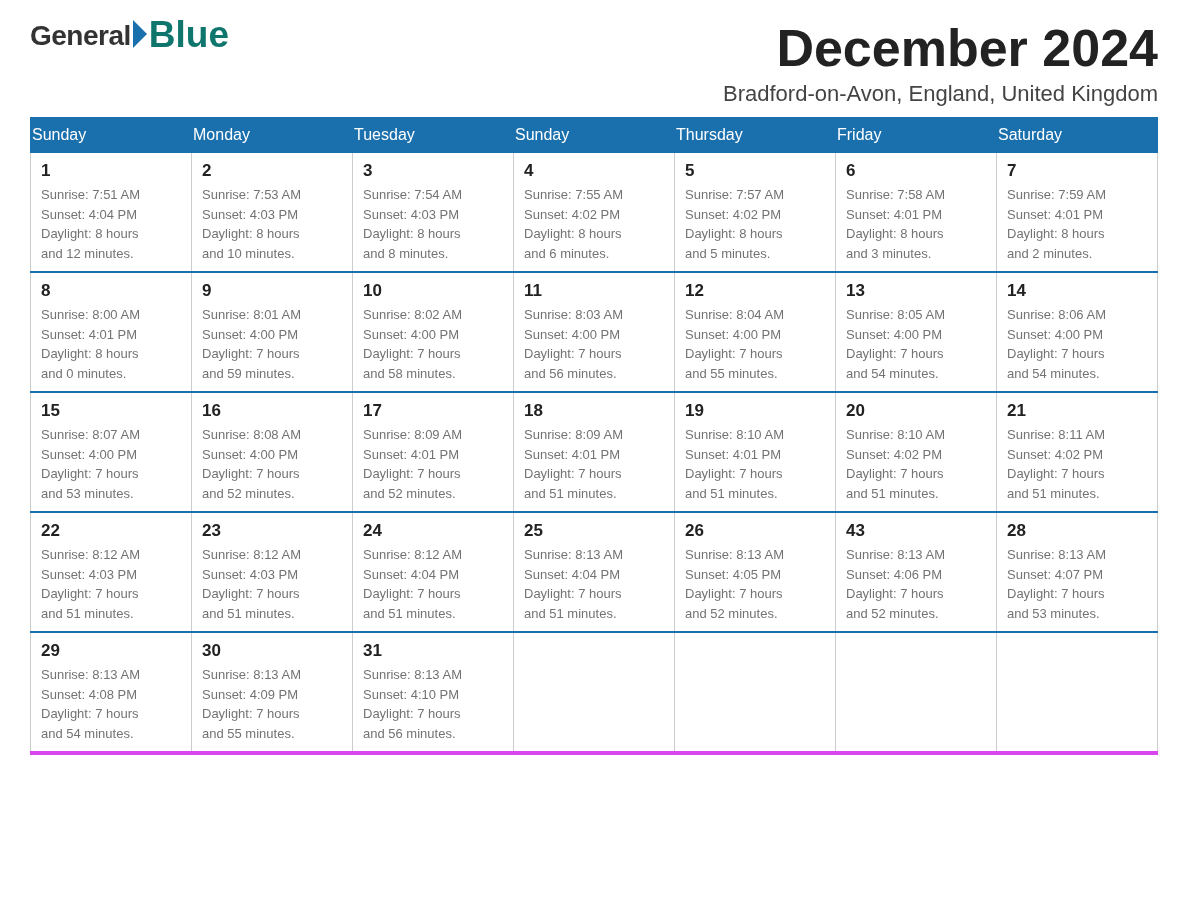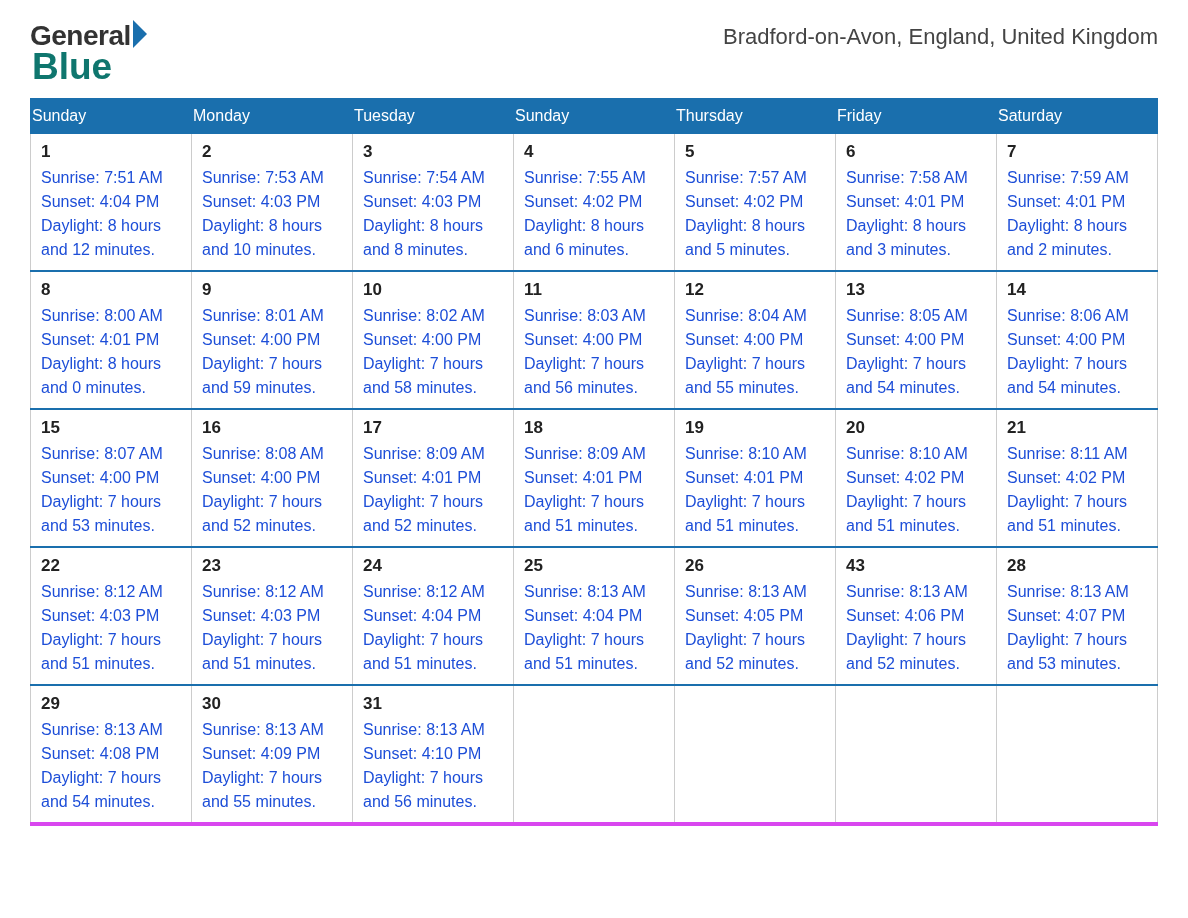--- a/index.html
+++ b/index.html
@@ -11,21 +11,20 @@
       padding: 20px 30px;
     }
     .header {
       display: flex;
       justify-content: space-between;
       align-items: flex-start;
       margin-bottom: 10px;
     }
     .logo {
       display: flex;
-      flex-direction: column;
       align-items: flex-start;
     }
     .logo-top {
       display: flex;
       align-items: center;
       gap: 0;
     }
     .logo-general {
       font-size: 28px;
       font-weight: bold;
@@ -87,22 +86,22 @@
       color: #333;
     }
     .day-number {
       font-size: 17px;
       font-weight: bold;
       color: #222;
       margin-bottom: 4px;
       display: block;
     }
     .day-info {
-      font-size: 16px;
-      color: #1d4ed8;
+      font-size: 13px;
+      color: #737373;
       line-height: 1.5;
     }
     .calendar tr td {
       border-bottom: 2px solid #1a6fad;
     }
     .calendar tr:last-child td {
       border-bottom: 4px solid #d946ef;
     }
     .empty-cell {
       background: #fff;
@@ -113,20 +112,21 @@
 
 <div class="header">
   <div class="logo">
     <div class="logo-top">
       <span class="logo-general">General</span>
       <div class="logo-arrow"></div>
     </div>
     <span class="logo-blue">Blue</span>
   </div>
   <div class="title-block">
+    <div class="month-title">December 2024</div>
     <div class="location">Bradford-on-Avon, England, United Kingdom</div>
   </div>
 </div>
 
 <table class="calendar">
   <thead>
     <tr>
     <th>Sunday</th>
         <th>Monday</th>
         <th>Tuesday</th>

